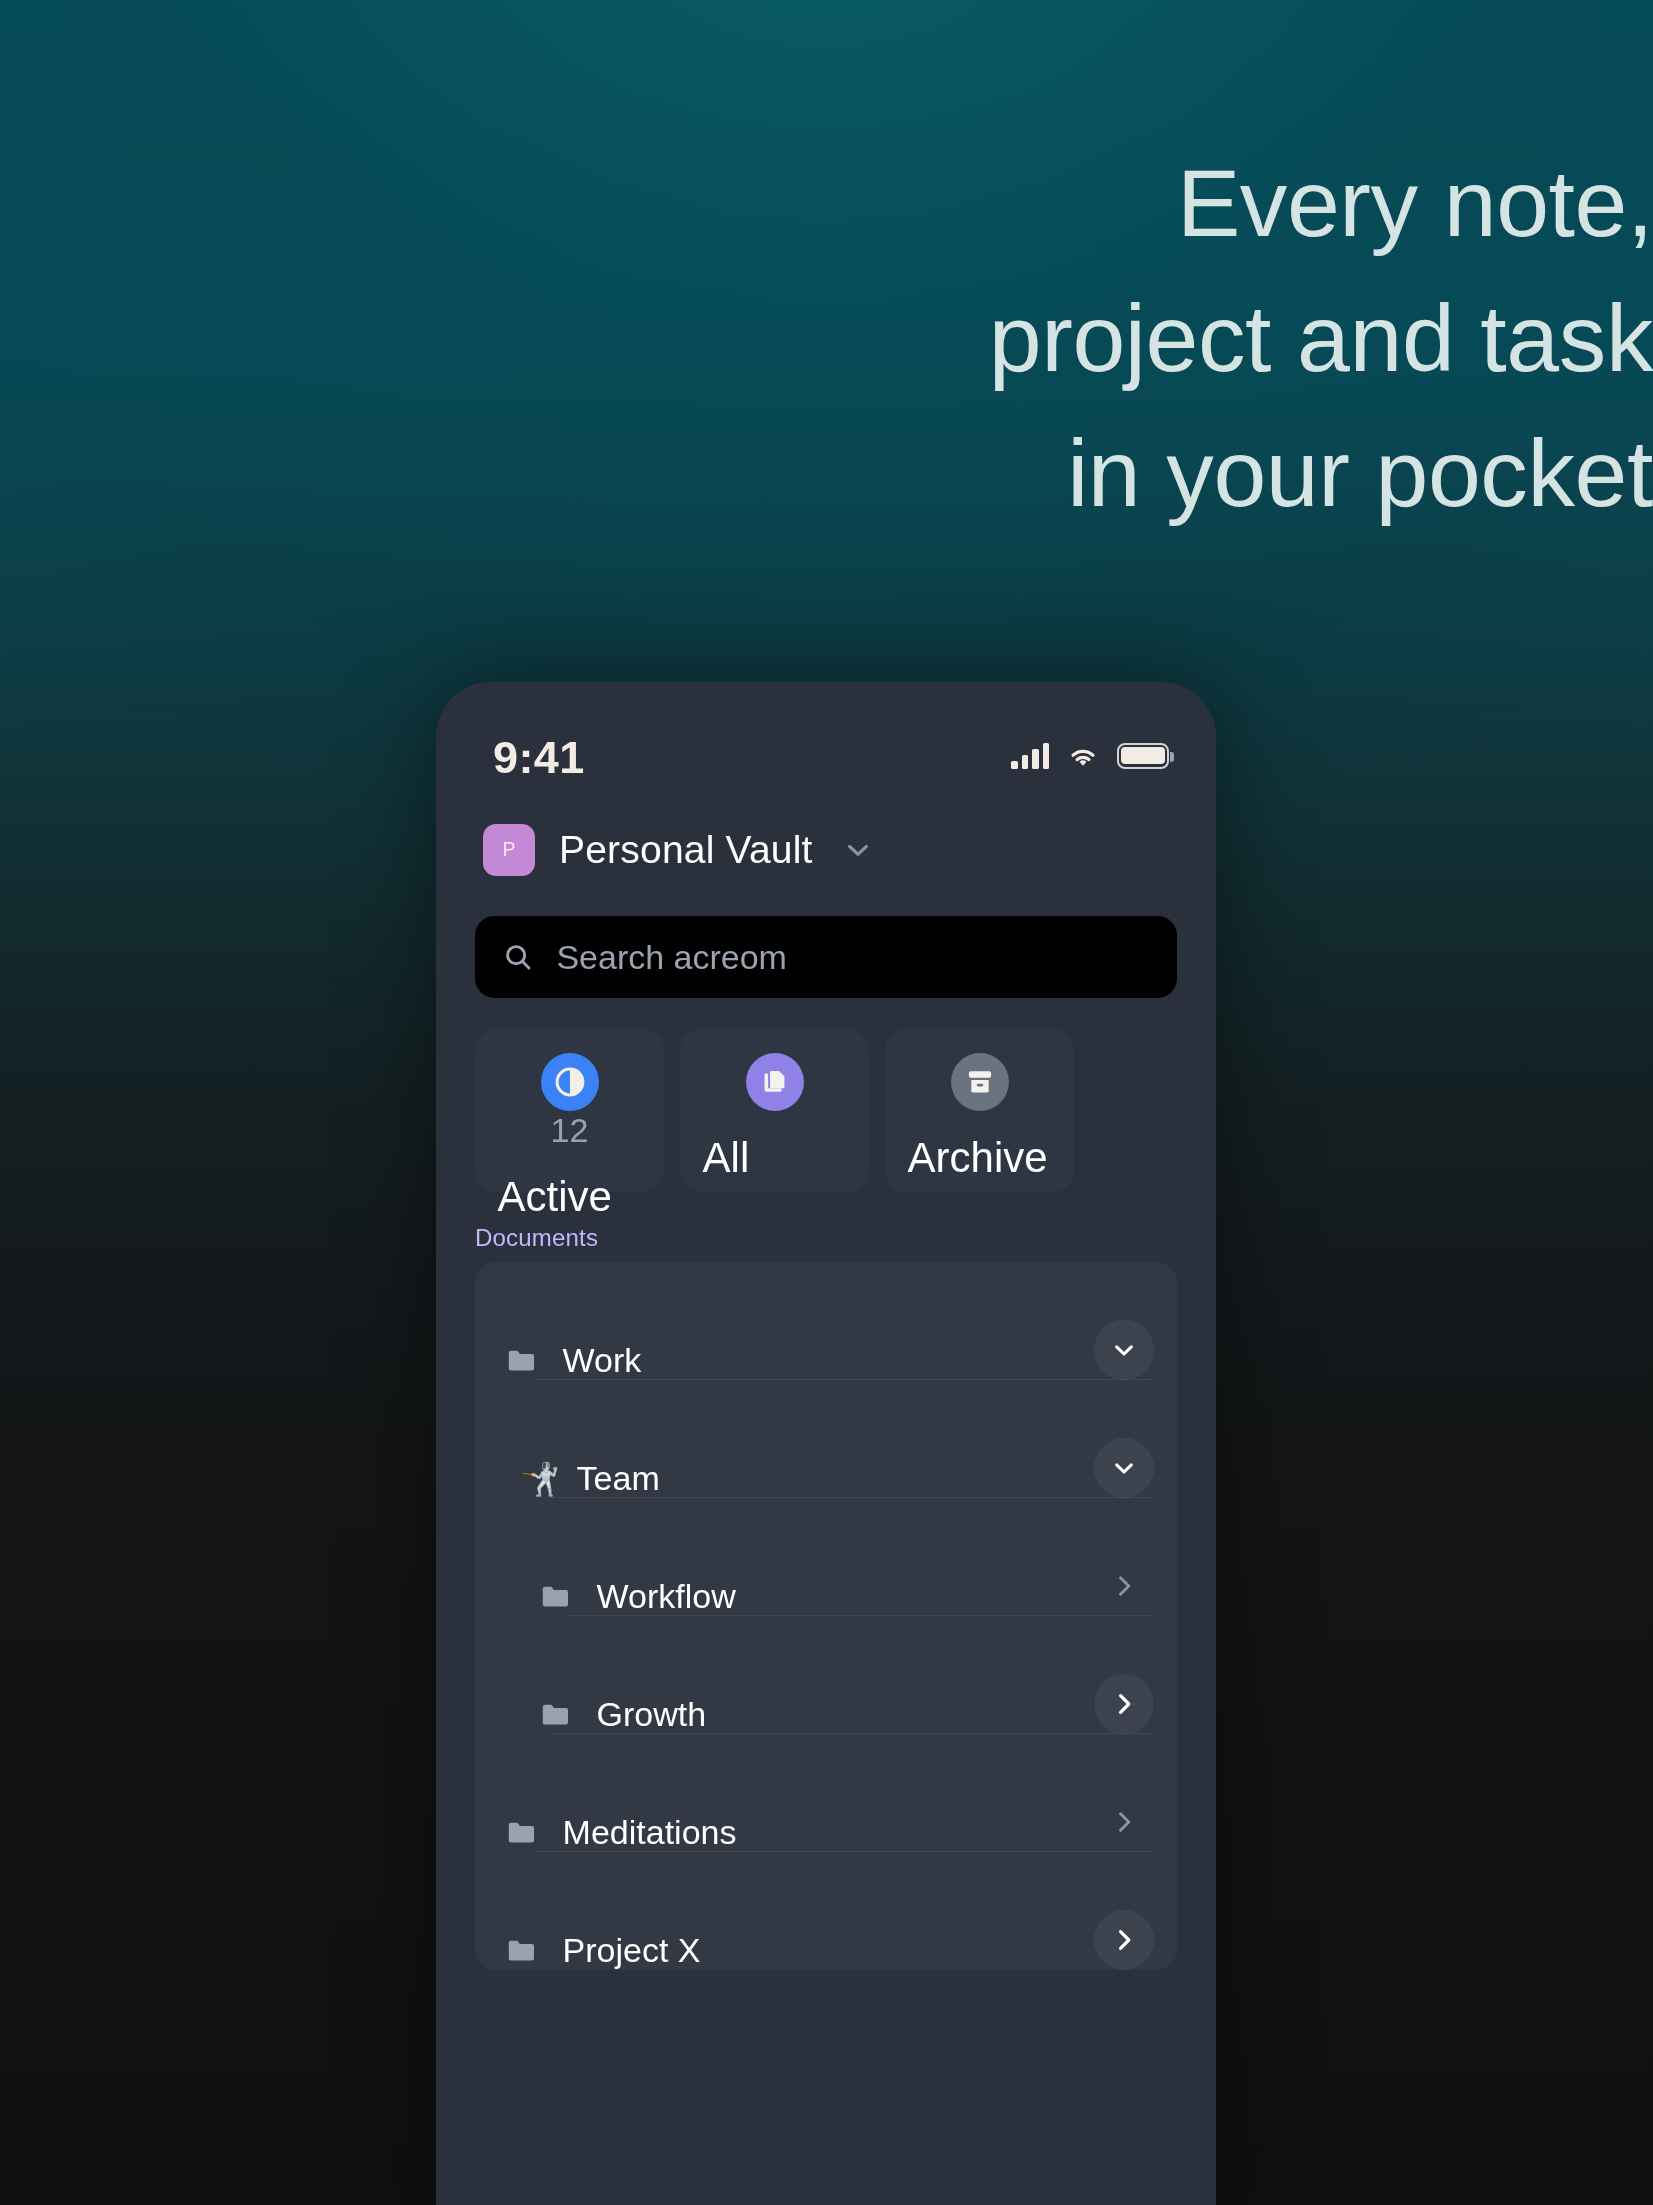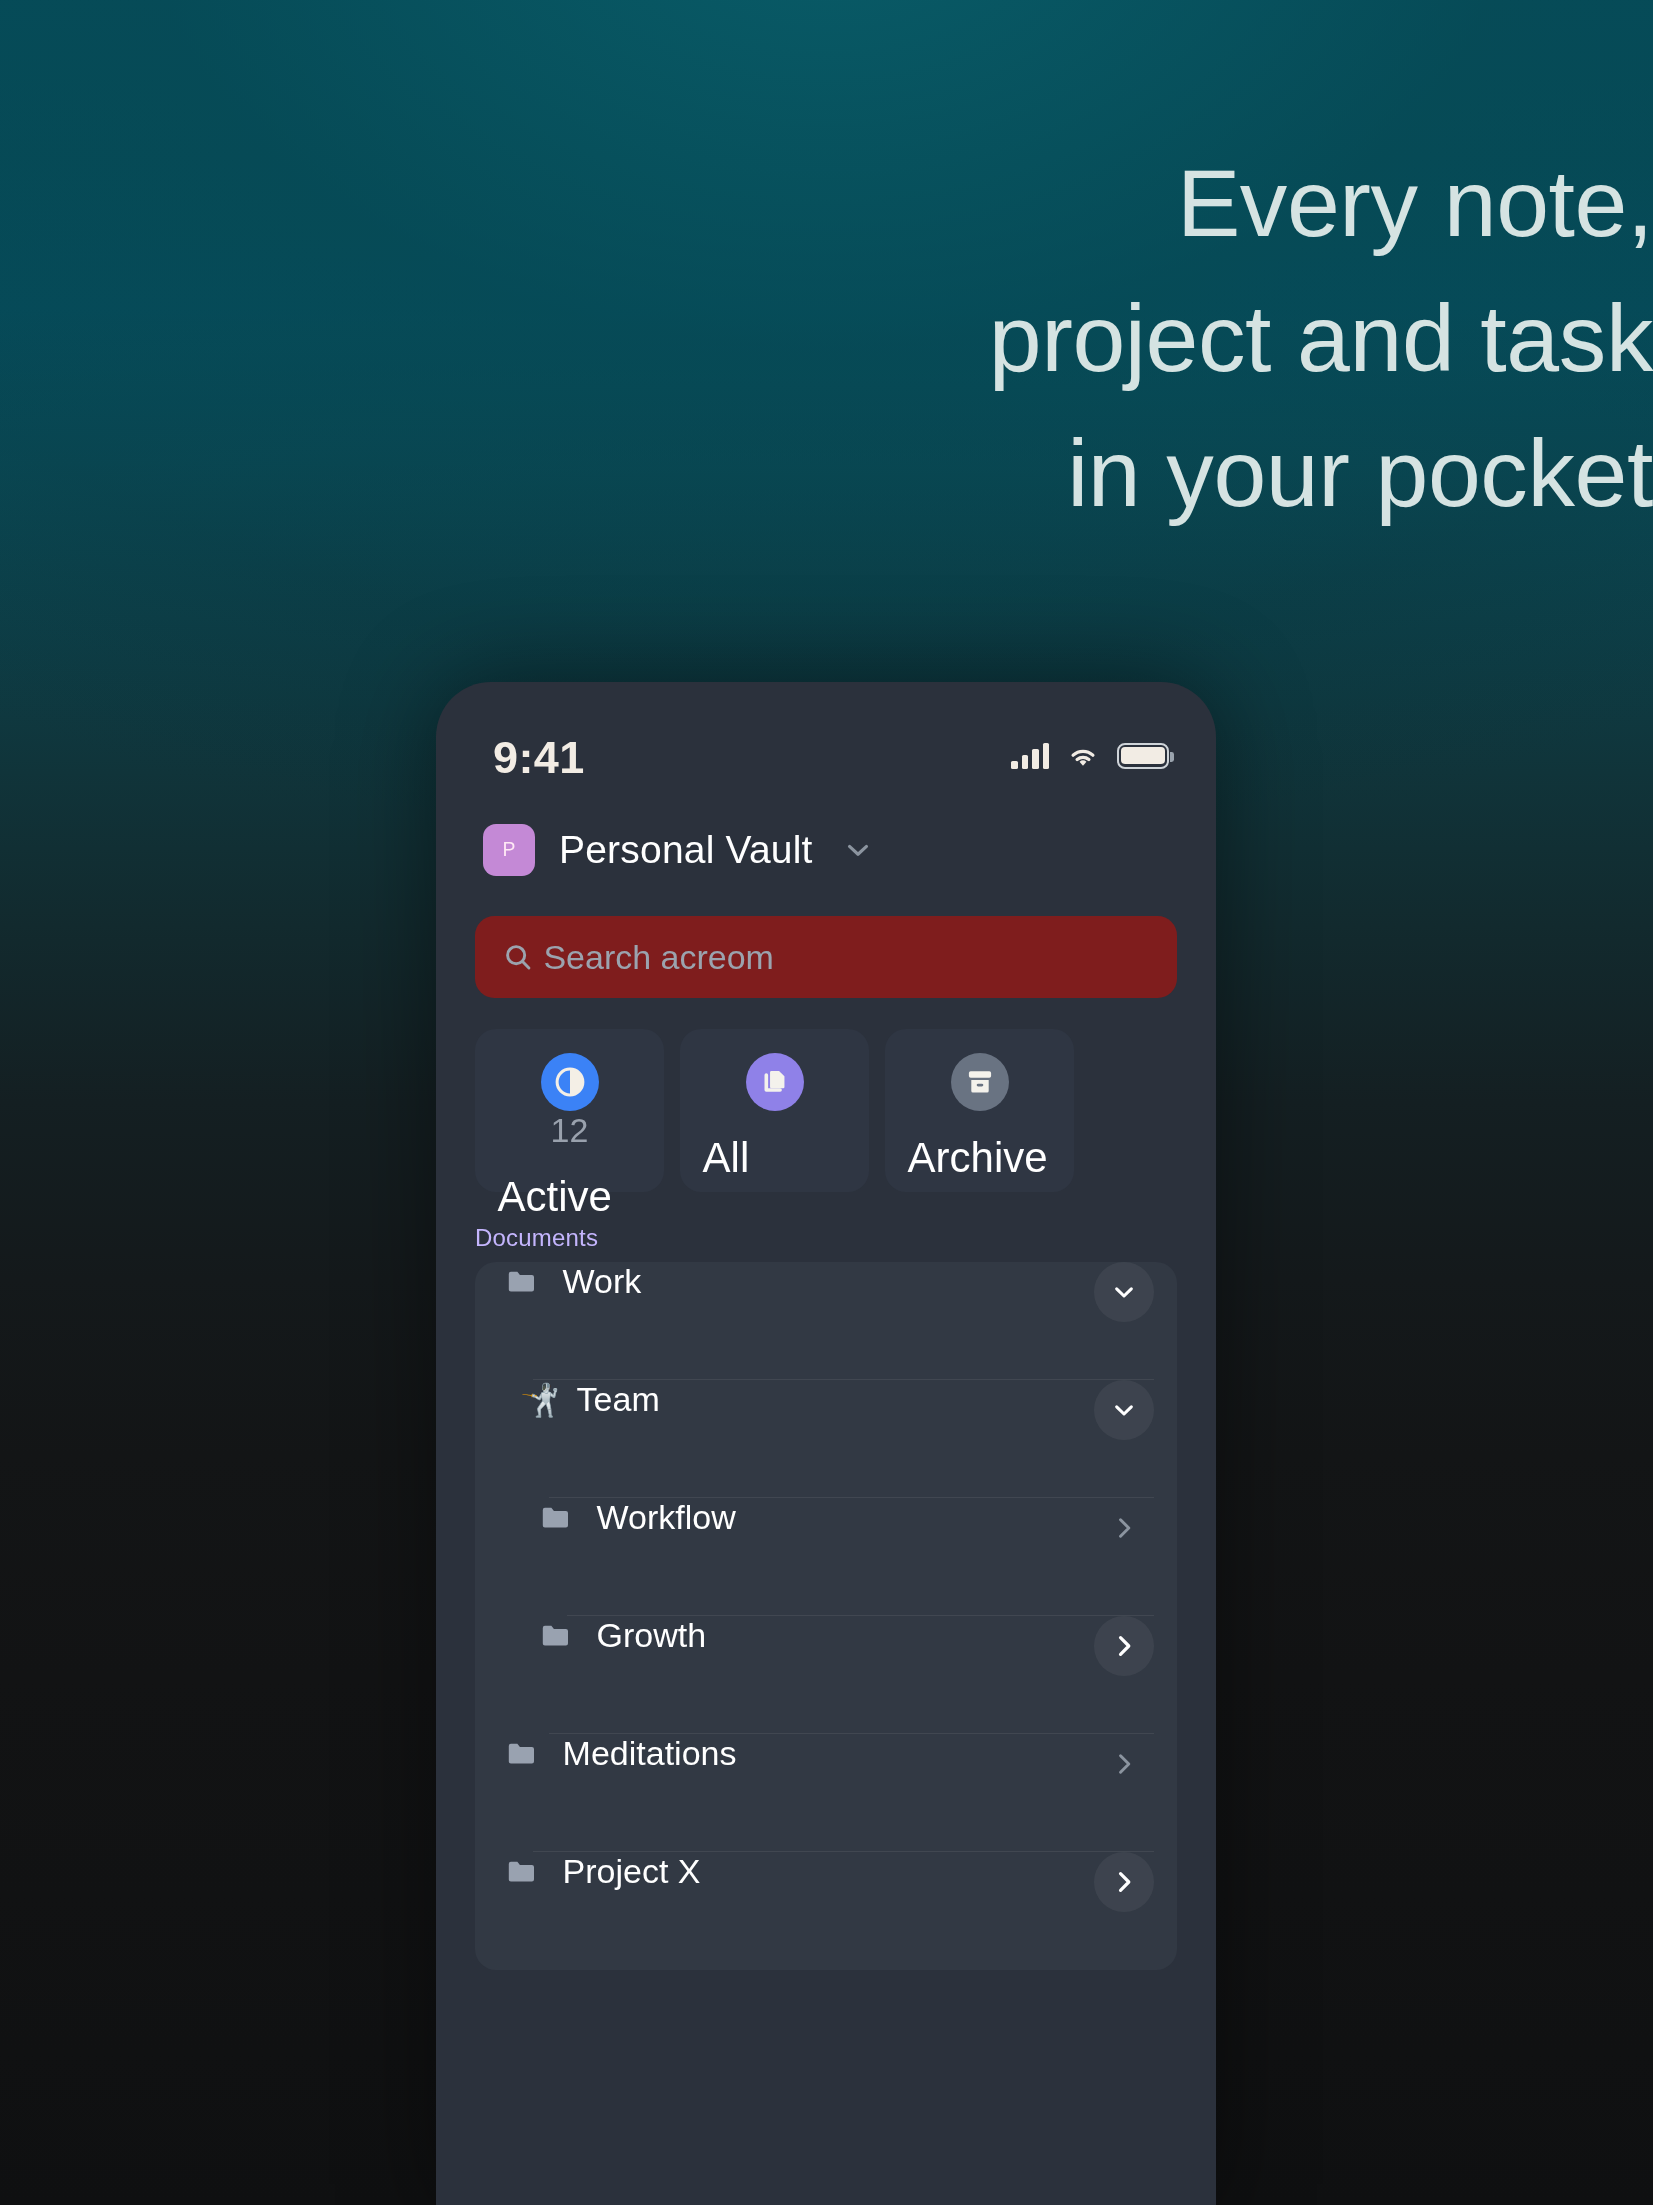--- a/index.html
+++ b/index.html
@@ -91,22 +91,22 @@
   }
   .vault-name { color:#ffffff; font-size:39px; font-weight:400; letter-spacing:0.2px; }
   .vault-chev { margin-left:4.8px; display:flex; align-items:center; }
 
   
   .search {
     position:absolute; left:0; top:234px; margin-left:0;
     left:0; width:100%; padding:0 39px;
   }
   .search-box {
-    height:82px; background:#7f1d1d; border-radius:19.4px;
-    display:flex; align-items:center; gap:9px; padding:0 27.4px;
+    height:82px; background:#000000; border-radius:19.4px;
+    display:flex; align-items:center; gap:22px; padding:0 27.4px;
   }
   .search-ph { color:#9ba3ae; font-size:34px; font-weight:400; }
 
   
   .cards {
     position:absolute; left:0; top:347px; width:100%;
     display:flex; gap:16px; padding-left:39px;
   }
   .card {
     flex:0 0 auto; width:189px; height:163px;
@@ -126,21 +126,21 @@
     position:absolute; left:0; top:542px; width:100%;
     padding-left:39px; color:#c4b5fd; font-size:24px; letter-spacing:0.2px;
   }
 
   
   .folders {
     position:absolute; left:39px; top:580px; width:702px;
     background:#323944; border-radius:21px; overflow:hidden;
   }
   .frow {
-    position:relative; height:118px; display:flex; align-items:flex-start;
+    position:relative; height:118px; display:flex; align-items:flex-end;
     padding-right:22.6px;
   }
   .frow .fmain { display:flex; align-items:center; gap:22.6px; flex:1; min-width:0; }
   .fname { color:#ffffff; font-size:34px; white-space:nowrap; }
   .femoji { font-size:32px; width:34px; text-align:center; line-height:1; }
   .chev-btn {
     width:60px; height:60px; border-radius:50%;
     display:flex; align-items:center; justify-content:center; flex:0 0 auto;
   }
   .chev-btn.hl { background:rgba(255,255,255,0.055); }

